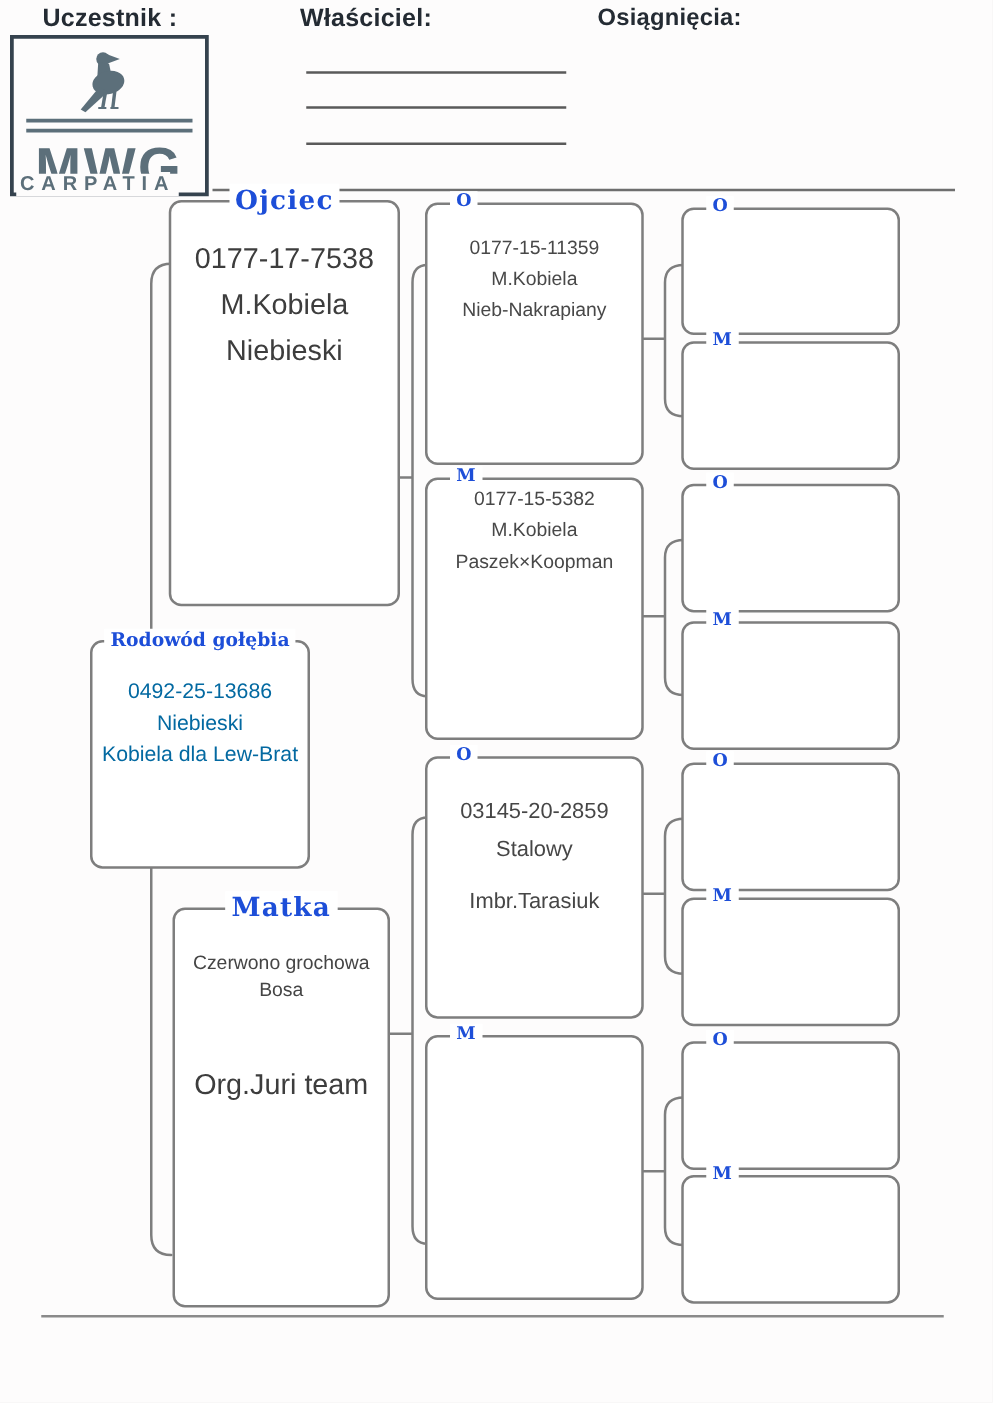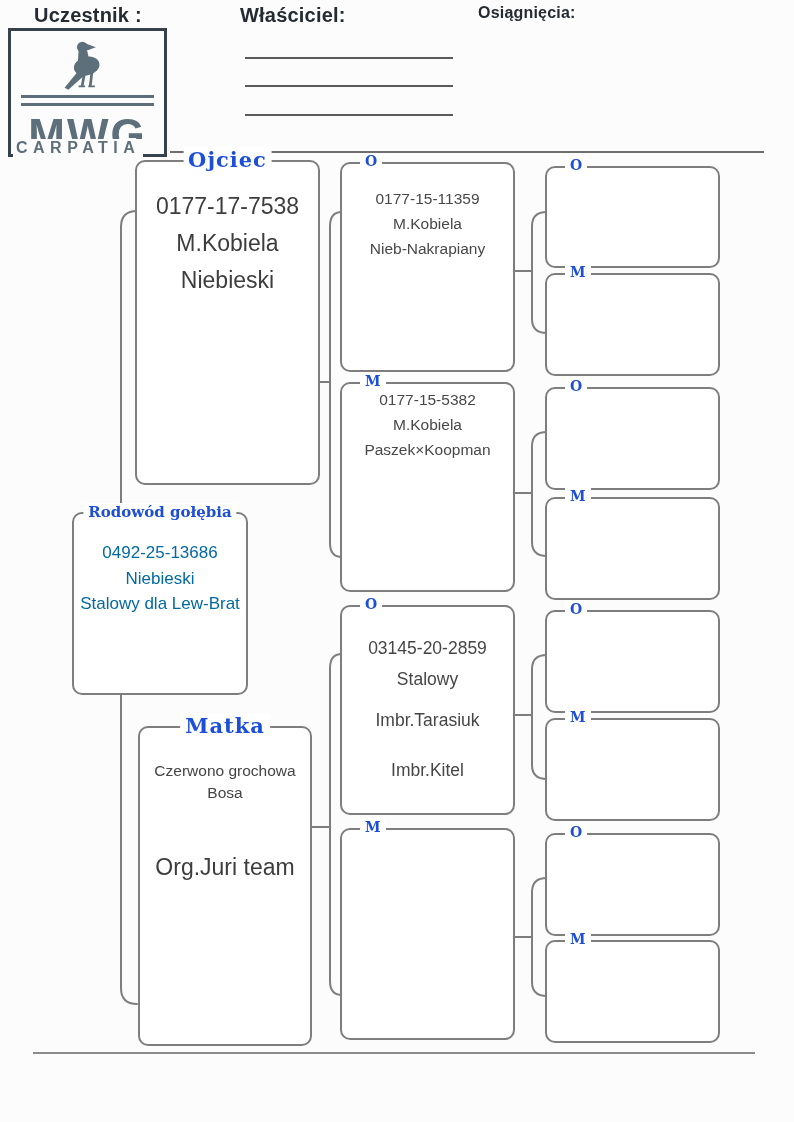--- a/index.html
+++ b/index.html
@@ -45,21 +45,21 @@
 
       <path d="M547 212 Q532 212 532 226 L532 319 Q532 333 547 333 M515 271 L532 271"></path>
       <path d="M547 432 Q532 432 532 446 L532 542 Q532 556 547 556 M515 493 L532 493"></path>
       <path d="M547 655 Q532 655 532 669 L532 765 Q532 779 547 779 M515 715 L532 715"></path>
       <path d="M547 878 Q532 878 532 892 L532 982 Q532 996 547 996 M515 937 L532 937"></path>
     </g>
   </svg>
 
   <div class="hdr-label" style="left:34px;top:4px;">Uczestnik :</div>
   <div class="hdr-label" style="left:240px;top:4px;">Właściciel:</div>
-  <div class="hdr-label" style="left:478px;top:4px;font-size:16px;">Osiągnięcia:</div>
+  <div class="hdr-label" style="left:478px;top:4px;font-size:19px;">Osiągnięcia:</div>
 
   <div class="owner-line" style="left:245px;top:57px;"></div>
   <div class="owner-line" style="left:245px;top:85px;"></div>
   <div class="owner-line" style="left:245px;top:114px;"></div>
 
   <div class="logo-box">
     <svg class="pigeon" width="58" height="54" viewBox="0 0 100 100">
       <g fill="#5c6f7a">
         <circle cx="47" cy="17" r="10"></circle>
         <polygon points="53,10 72,17 53,24"></polygon>
@@ -96,21 +96,21 @@
       <div>Bosa</div>
     </div>
     <div class="ptext" style="padding-top:50px;font-size:23px;">Org.Juri team</div>
   </div>
 
   <div class="pbox" style="left:72px;top:512px;width:176px;height:183px;">
     <span class="tag tag-small-center">Rodowód gołębia</span>
     <div class="ptext" style="padding-top:26px;font-size:17px;line-height:25.5px;color:#0369a1;">
       <div>0492-25-13686</div>
       <div>Niebieski</div>
-      <div>Stalowy dla Lew-Brat</div>
+      <div>Kobiela dla Lew-Brat</div>
     </div>
   </div>
 
   <div class="pbox" style="left:340px;top:162px;width:175px;height:210px;">
     <span class="tag tag-left">O</span>
     <div class="ptext" style="padding-top:22px;font-size:15.5px;line-height:25px;color:#484848;">
       <div>0177-15-11359</div>
       <div>M.Kobiela</div>
       <div>Nieb-Nakrapiany</div>
     </div>
@@ -124,21 +124,20 @@
       <div>Paszek×Koopman</div>
     </div>
   </div>
 
   <div class="pbox" style="left:340px;top:605px;width:175px;height:210px;">
     <span class="tag tag-left">O</span>
     <div class="ptext" style="padding-top:26px;font-size:17.5px;line-height:31px;color:#464646;">
       <div>03145-20-2859</div>
       <div>Stalowy</div>
       <div style="margin-top:10px;text-align:center;">Imbr.Tarasiuk</div>
-      <div style="margin-top:19px;text-align:center;">Imbr.Kitel</div>
     </div>
   </div>
 
   <div class="pbox" style="left:340px;top:828px;width:175px;height:212px;">
     <span class="tag tag-left">M</span>
   </div>
 
   <div class="pbox" style="left:545px;top:166px;width:175px;height:102px;">
     <span class="tag tag-left">O</span>
   </div>

